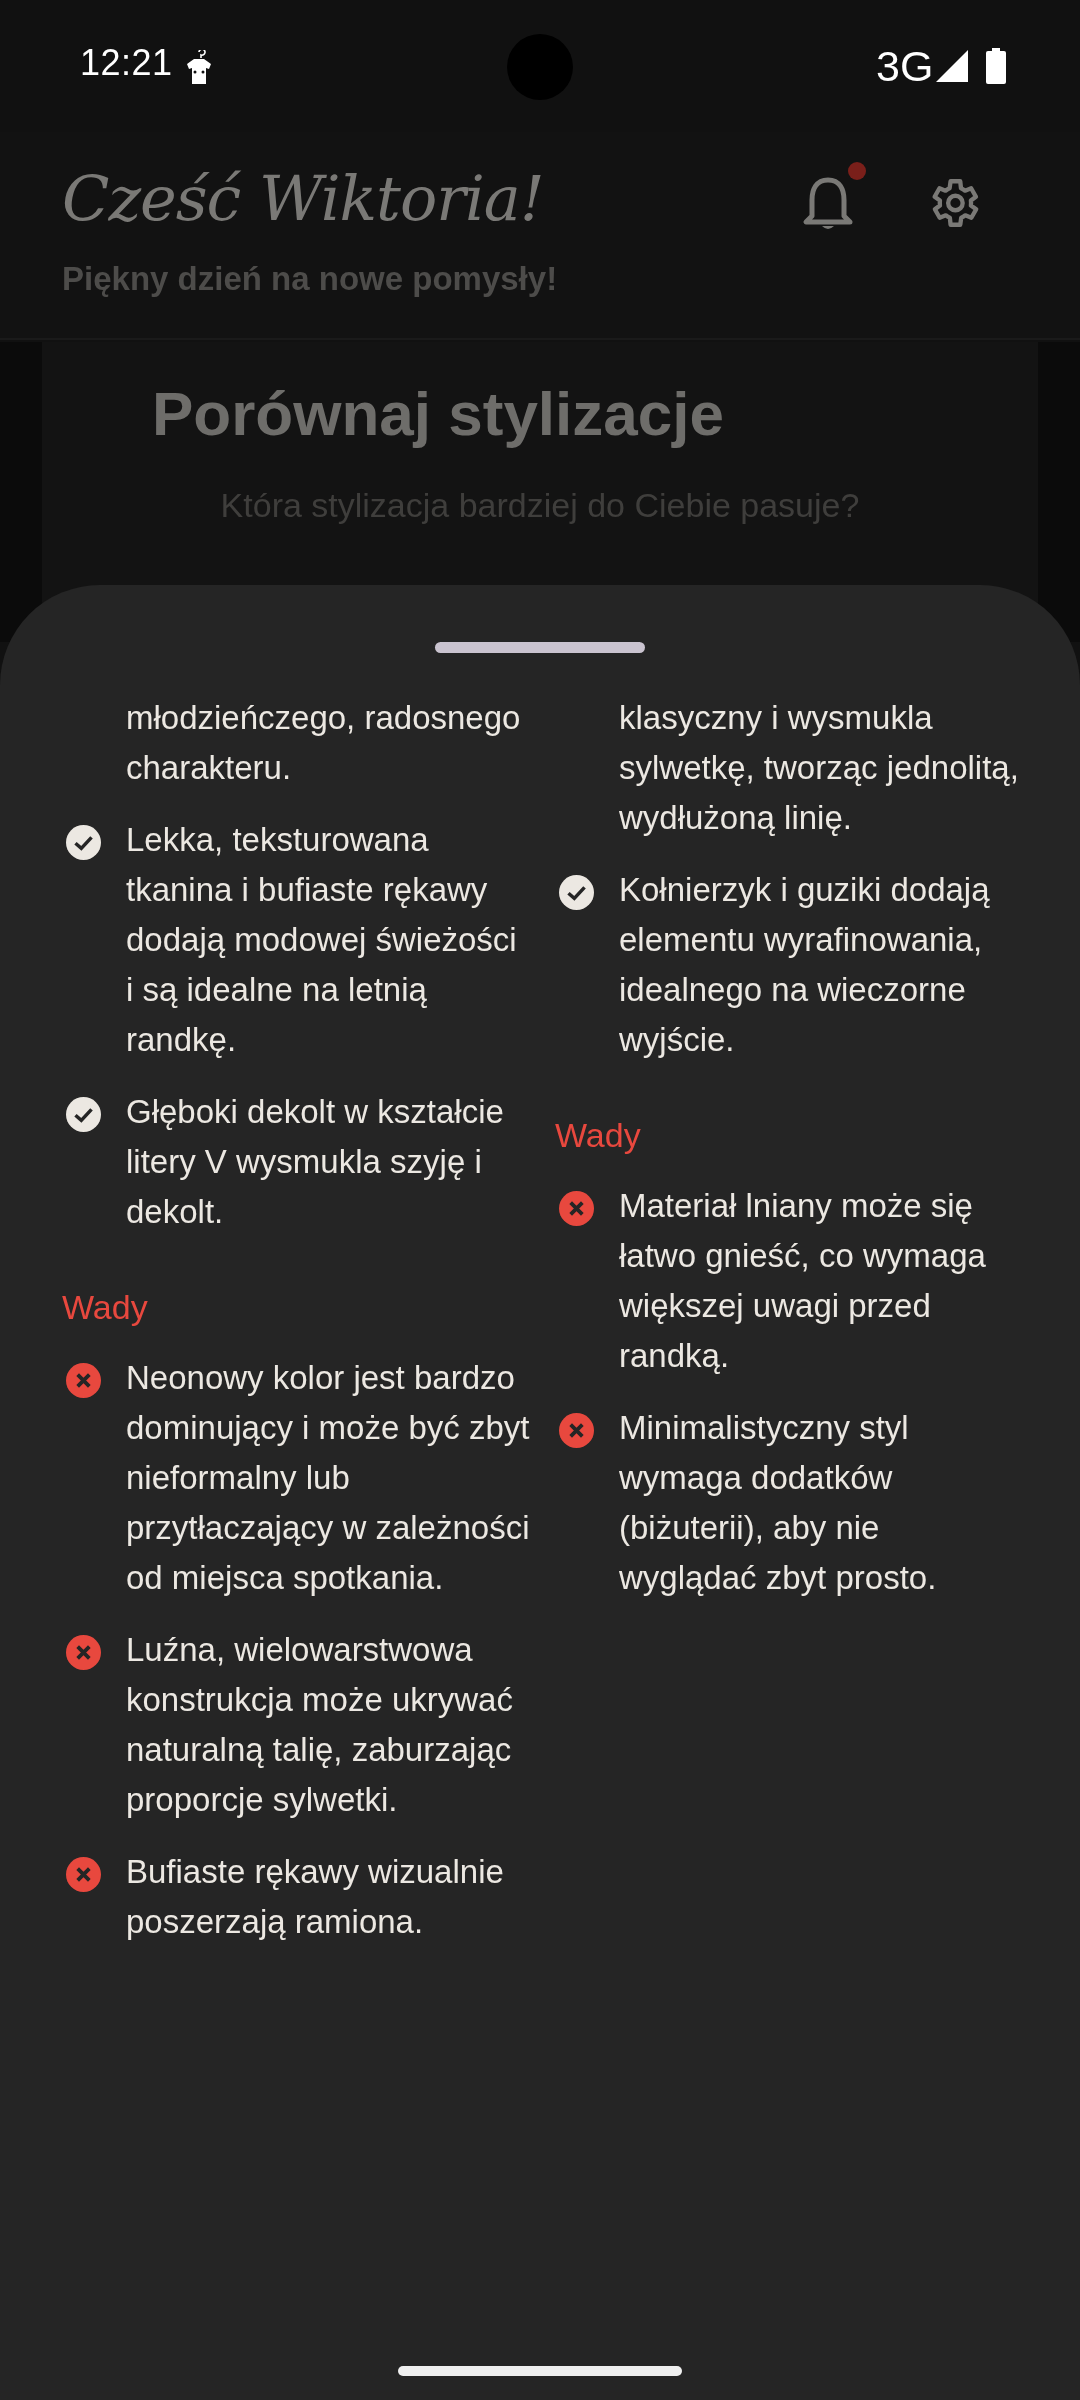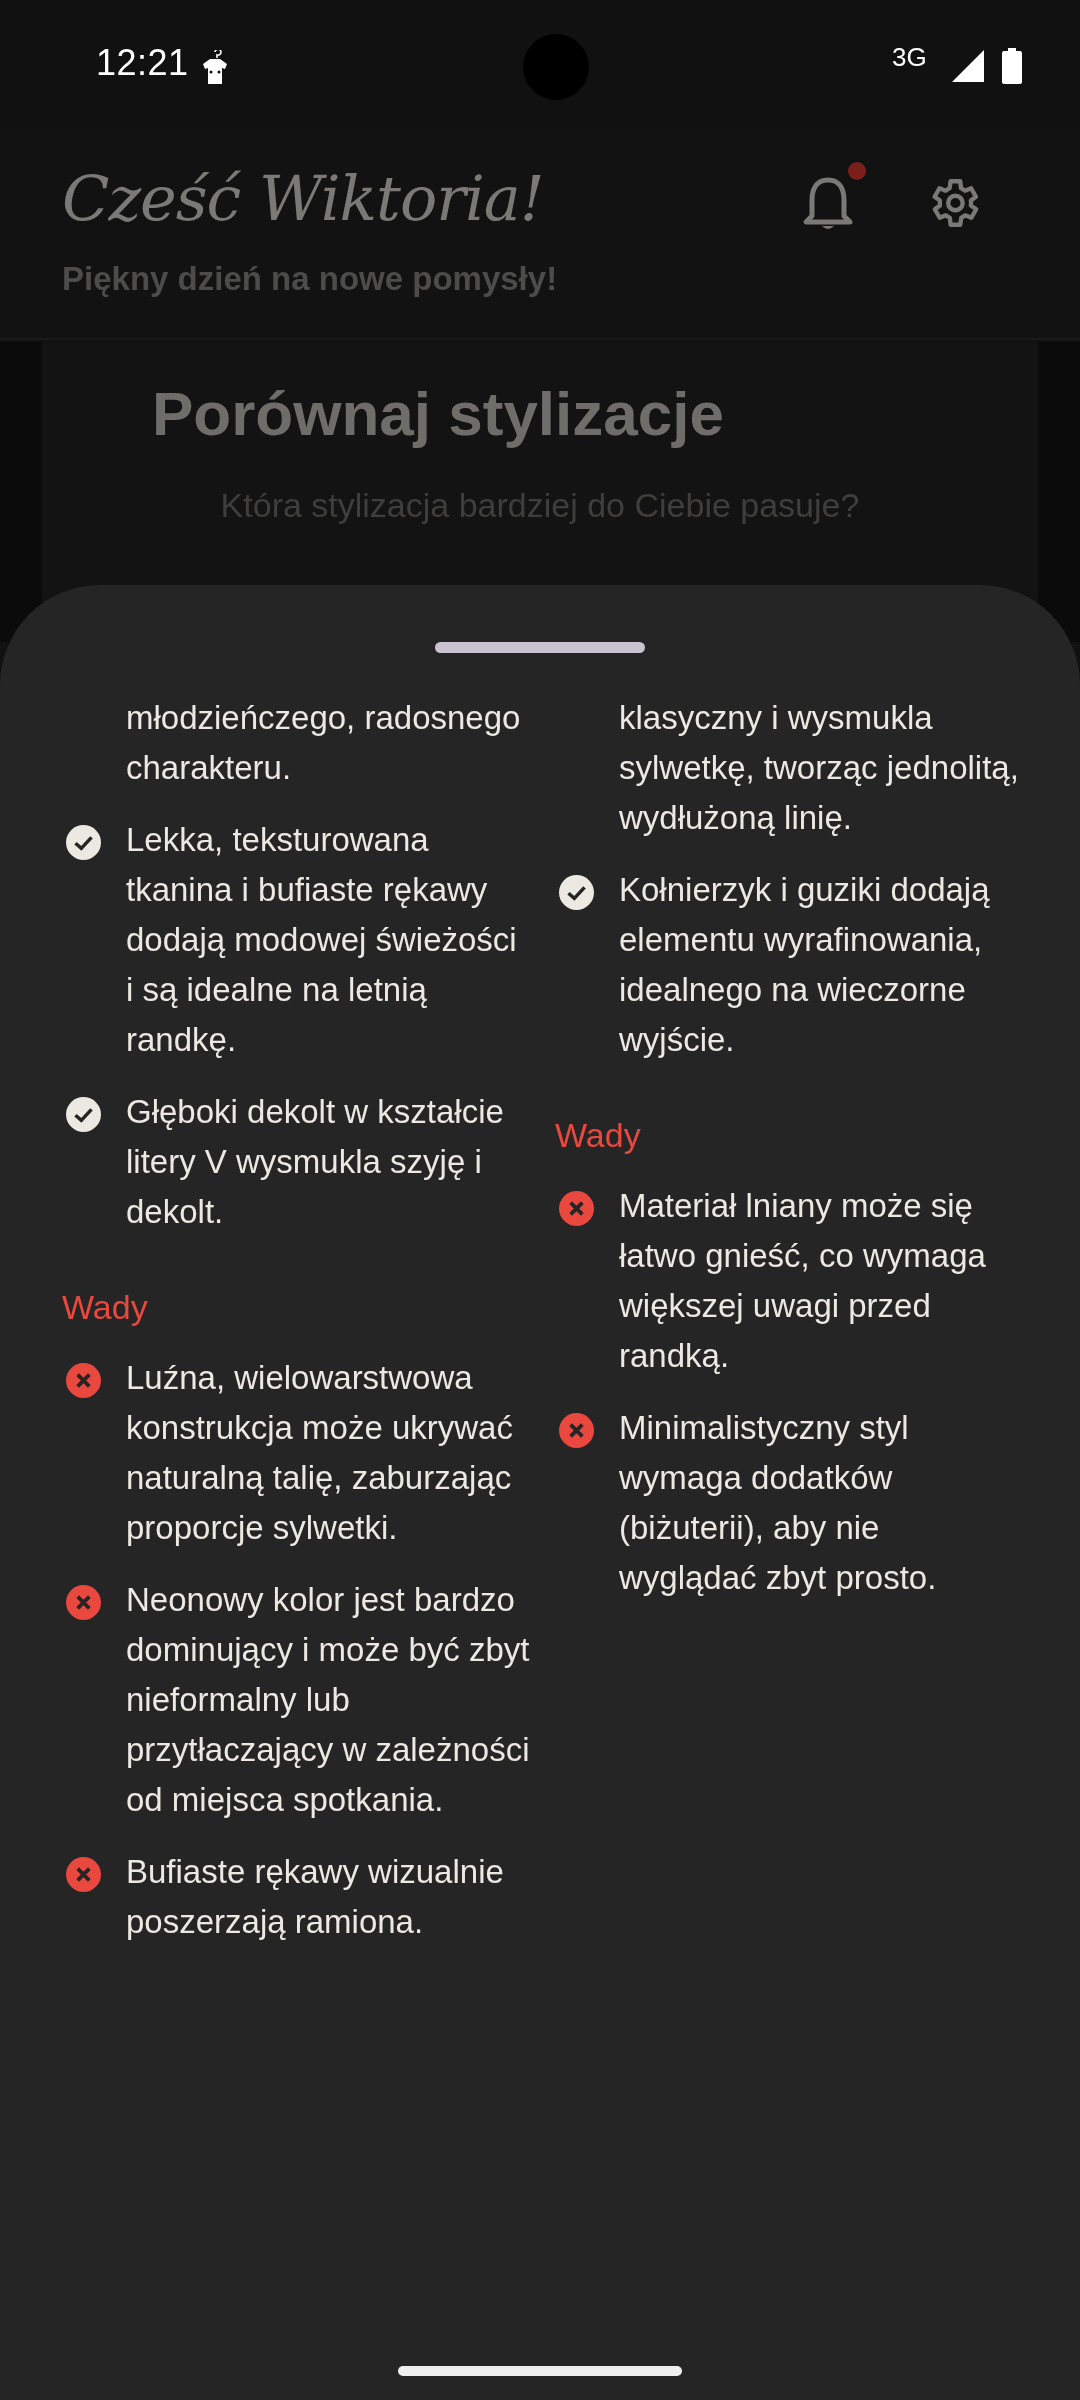--- a/index.html
+++ b/index.html
@@ -4,25 +4,25 @@
 <style>
   * { box-sizing: border-box; margin: 0; padding: 0; }
   html, body {
     width: 1080px; height: 2400px; overflow: hidden;
     background: #111111;
     font-family: "Liberation Sans", "DejaVu Sans", sans-serif;
   }
   .screen { position: relative; width: 1080px; height: 2400px; background: #111111; overflow: hidden; }
 
   
-  .status-bar { position: absolute; top: 0; left: 16px; width: 984px; height: 132px; text-align: center; }
+  .status-bar { position: absolute; top: 0; left: 0; width: 984px; height: 132px; text-align: center; }
   .status-time { position: absolute; left: 80px; top: 42px; font-size: 36px; color: #ffffff; letter-spacing: 0.5px; }
   .status-app-icon { position: absolute; left: 184px; top: 50px; width: 30px; height: 36px; }
   .camera { position: absolute; left: 507px; top: 34px; width: 66px; height: 66px; border-radius: 50%; background: #000; }
-  .status-net { position: absolute; left: 876px; top: 42px; font-size: 26px; color: #fff; }
+  .status-net { position: absolute; left: 876px; top: 42px; font-size: 43px; color: #fff; }
   .status-signal { position: absolute; left: 936px; top: 50px; width: 32px; height: 32px; }
   .status-battery { position: absolute; left: 986px; top: 48px; width: 20px; height: 36px; }
 
   
   .header { position: absolute; top: 132px; left: 0; width: 1080px; height: 208px; background: #121212; border-bottom: 2px solid #1a1a1a; }
   .greeting { position: absolute; left: 62px; top: 30px; font-family: "DejaVu Serif", serif; font-style: italic; font-size: 62px; color: #7a7976; letter-spacing: -1px; }
   .subtitle { position: absolute; left: 62px; top: 128px; font-size: 33px; font-weight: bold; color: #4d4c4a; }
   .bell { position: absolute; left: 800px; top: 42px; width: 56px; height: 60px; }
   .bell-dot { position: absolute; left: 848px; top: 30px; width: 18px; height: 18px; border-radius: 50%; background: #7a1f1a; }
   .gear { position: absolute; left: 924px; top: 42px; width: 58px; height: 58px; }
@@ -116,28 +116,28 @@
         <div class="item-text">Głęboki dekolt w kształcie litery V wysmukla szyję i dekolt.</div>
       </div>
 
       <div class="cons-title">Wady</div>
 
       <div class="item">
         <svg class="item-icon" viewBox="0 0 24 24">
             <circle cx="12" cy="12" r="12" fill="#e8483e"></circle>
             <path d="M8 8 L16 16 M16 8 L8 16" stroke="#252525" stroke-width="2.6"></path>
           </svg>
-        <div class="item-text">Luźna, wielowarstwowa konstrukcja może ukrywać naturalną talię, zaburzając proporcje sylwetki.</div>
+        <div class="item-text">Neonowy kolor jest bardzo dominujący i może być zbyt nieformalny lub przytłaczający w zależności od miejsca spotkania.</div>
       </div>
       <div class="item">
         <svg class="item-icon" viewBox="0 0 24 24">
             <circle cx="12" cy="12" r="12" fill="#e8483e"></circle>
             <path d="M8 8 L16 16 M16 8 L8 16" stroke="#252525" stroke-width="2.6"></path>
           </svg>
-        <div class="item-text">Neonowy kolor jest bardzo dominujący i może być zbyt nieformalny lub przytłaczający w zależności od miejsca spotkania.</div>
+        <div class="item-text">Luźna, wielowarstwowa konstrukcja może ukrywać naturalną talię, zaburzając proporcje sylwetki.</div>
       </div>
       <div class="item">
         <svg class="item-icon" viewBox="0 0 24 24">
             <circle cx="12" cy="12" r="12" fill="#e8483e"></circle>
             <path d="M8 8 L16 16 M16 8 L8 16" stroke="#252525" stroke-width="2.6"></path>
           </svg>
         <div class="item-text">Bufiaste rękawy wizualnie poszerzają ramiona.</div>
       </div>
     </div>
 

